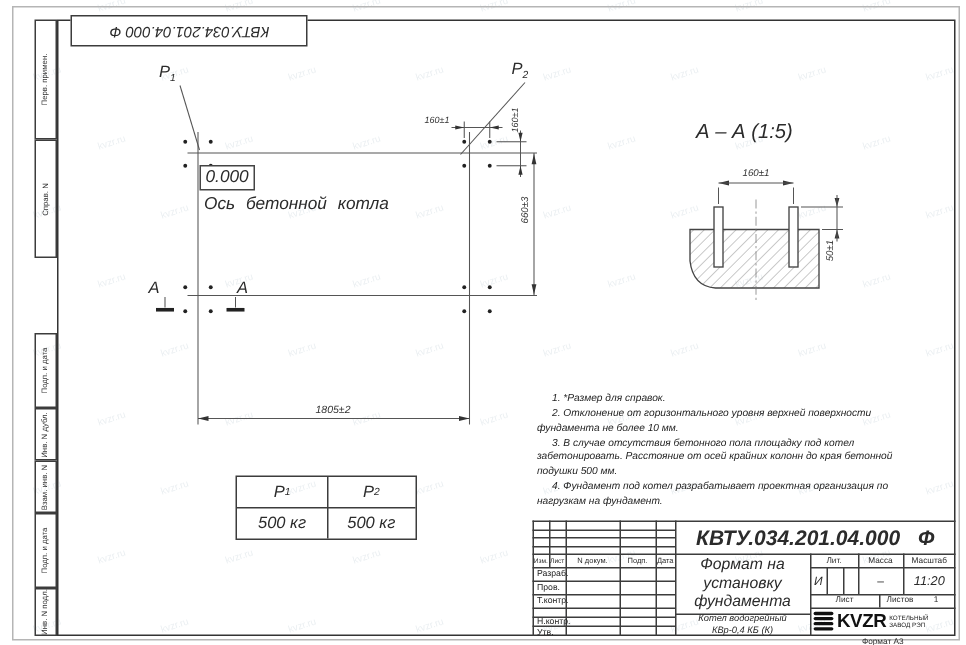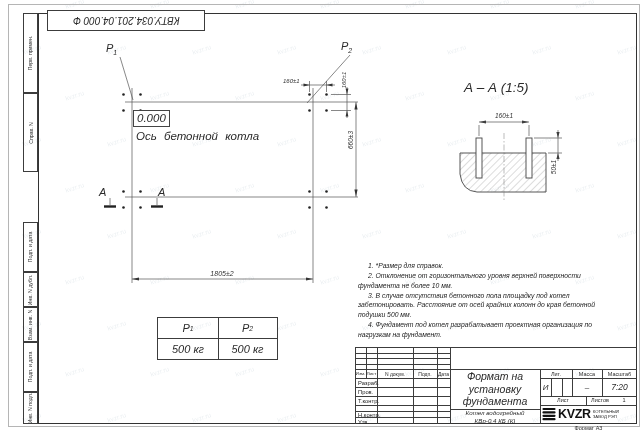--- a/index.html
+++ b/index.html
@@ -279,41 +279,45 @@
   <div class="vl" style="left:413px;top:347px;height:77px;"></div>
   <div class="vl" style="left:437px;top:347px;height:77px;"></div>
   <div class="vl" style="left:450px;top:347px;height:77px;"></div>
   <div class="vl" style="left:540px;top:369px;height:55px;"></div>
   <div class="vl" style="left:572px;top:369px;height:27px;"></div>
   <div class="vl" style="left:602px;top:369px;height:27px;"></div>
   <div class="vl" style="left:551px;top:378px;height:18px;"></div>
   <div class="vl" style="left:562px;top:378px;height:18px;"></div>
   <div class="vl" style="left:586px;top:396px;height:8.5px;"></div>
 
+  <div class="abs ctr it" style="left:450px;top:348px;width:187px;height:20px;font-size:14px;font-weight:600;">
+    <span>КВТУ.034.201.04.000</span>
+    <span style="margin-left:12px;">Ф</span>
+  </div>
   <div class="abs ctr" style="left:355px;top:369px;width:11px;height:9px;font-size:4.4px;">Изм.</div>
   <div class="abs ctr" style="left:366px;top:369px;width:11px;height:9px;font-size:4.4px;">Лист</div>
   <div class="abs ctr" style="left:377px;top:369px;width:36px;height:9px;font-size:5px;">N докум.</div>
   <div class="abs ctr" style="left:413px;top:369px;width:24px;height:9px;font-size:5px;">Подп.</div>
   <div class="abs ctr" style="left:437px;top:369px;width:13px;height:9px;font-size:5px;">Дата</div>
   <div class="tbl-label" style="left:356px;top:378.5px;">Разраб.</div>
   <div class="tbl-label" style="left:356px;top:387.5px;">Пров.</div>
   <div class="tbl-label" style="left:356px;top:396.5px;">Т.контр.</div>
   <div class="tbl-label" style="left:356px;top:411px;">Н.контр.</div>
   <div class="tbl-label" style="left:356px;top:417.5px;">Утв.</div>
   <div class="abs ctr it pre" style="left:450px;top:370px;width:90px;height:38px;font-size:10.5px;line-height:1.2;">Формат на
 установку
 фундамента</div>
   <div class="abs ctr it pre" style="left:450px;top:409.5px;width:90px;height:14px;font-size:6.2px;line-height:1.2;">Котел водогрейный
 КВр-0,4  КБ  (К)</div>
   <div class="abs ctr" style="left:540px;top:369px;width:32px;height:9px;font-size:5.5px;">Лит.</div>
   <div class="abs ctr" style="left:572px;top:369px;width:30px;height:9px;font-size:5.5px;">Масса</div>
   <div class="abs ctr" style="left:602px;top:369px;width:35px;height:9px;font-size:5.5px;">Масштаб</div>
   <div class="abs ctr it" style="left:540px;top:378px;width:11px;height:18px;font-size:8px;">И</div>
   <div class="abs ctr" style="left:572px;top:378px;width:30px;height:18px;font-size:8px;">–</div>
-  <div class="abs ctr it" style="left:602px;top:378px;width:35px;height:18px;font-size:8.5px;">7:20</div>
+  <div class="abs ctr it" style="left:602px;top:378px;width:35px;height:18px;font-size:8.5px;">11:20</div>
   <div class="abs ctr" style="left:540px;top:396px;width:46px;height:8.5px;font-size:5.5px;">Лист</div>
   <div class="abs ctr" style="left:586px;top:396px;width:28px;height:8.5px;font-size:5.5px;">Листов</div>
   <div class="abs ctr" style="left:614px;top:396px;width:20px;height:8.5px;font-size:5.5px;">1</div>
   <div class="abs" style="left:542px;top:404.5px;width:94px;height:19px;display:flex;align-items:center;gap:2px;">
     <svg width="14" height="14" viewBox="0 0 14 14">
       <g stroke="#111" stroke-width="2.2" stroke-linecap="round">
         <line x1="1.5" y1="2" x2="12.5" y2="2"></line>
         <line x1="1.5" y1="5.4" x2="12.5" y2="5.4"></line>
         <line x1="1.5" y1="8.8" x2="12.5" y2="8.8"></line>
         <line x1="1.5" y1="12.2" x2="12.5" y2="12.2"></line>

